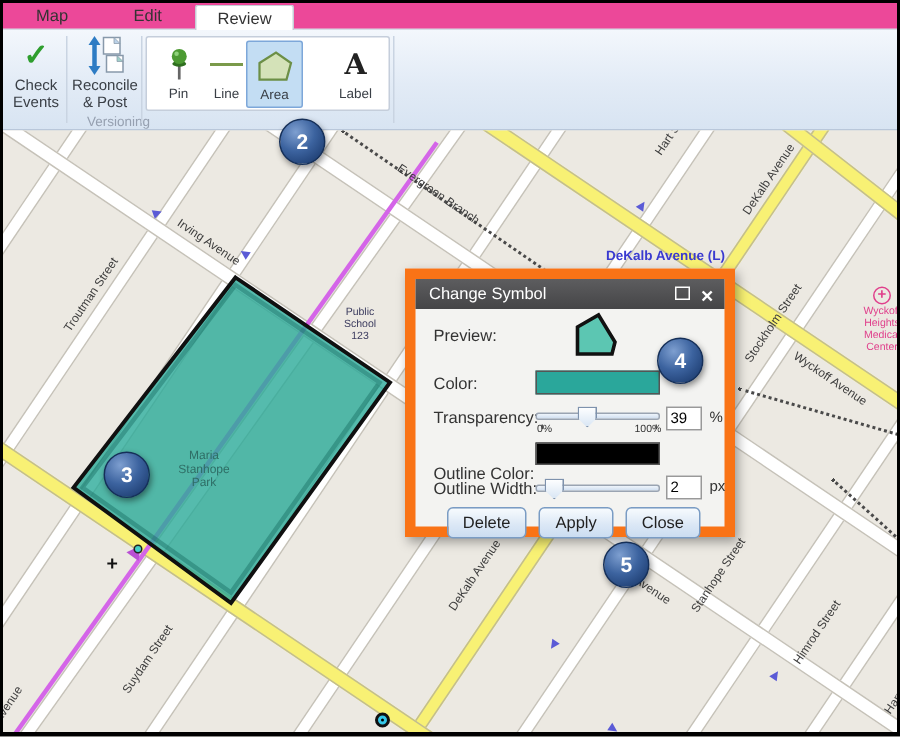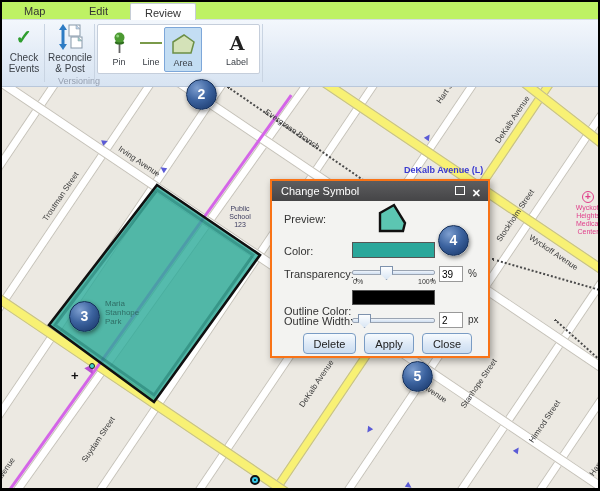--- a/index.html
+++ b/index.html
@@ -1,21 +1,21 @@
 <!DOCTYPE html>
 <html><head>
 <meta charset="utf-8">
 <style>
   * { margin:0; padding:0; box-sizing:border-box; }
   body { font-family:"Liberation Sans", sans-serif; background:#888; }
   .screen { position:relative; width:600px; height:491px; background:#000; overflow:hidden; }
   .inner { position:absolute; left:2px; top:2px; width:596px; height:486px; overflow:hidden; background:#ece9e2; }
 
   
-  .tabstrip { position:absolute; left:0; top:0; width:100%; height:18px; background:#bef264; border-bottom:1px solid #d5dce5; }
+  .tabstrip { position:absolute; left:0; top:0; width:100%; height:18px; background:#ec4899; border-bottom:1px solid #d5dce5; }
   .tab { position:absolute; top:0; height:18px; line-height:18px; padding:0 14px; font-size:11px; color:#333; }
   .tab.active { background:#fff; border:1px solid #c6cdd6; border-bottom:none; border-radius:2px 2px 0 0; top:1px; height:17px; }
   .ribbon { position:absolute; left:0; top:18px; width:100%; height:67px;
             background:linear-gradient(#f3f7fc,#e2ebf6 55%,#d8e4f2); border-bottom:1px solid #b9c7da; }
   .gsep { position:absolute; top:4px; height:58px; width:1px; background:#c9d4e2; }
   .glabel { position:absolute; top:56px; font-size:9px; color:#96a0b0; text-align:center; }
   .bigbtn { position:absolute; top:4px; text-align:center; font-size:10px; color:#3a3f46; line-height:11px; }
   .bigbtn .ic { height:26px; display:flex; align-items:center; justify-content:center; margin-bottom:2px; }
   .mk-panel { position:absolute; left:95px; top:4px; width:163px; height:50px; background:#fff; border:1px solid #c5cedb; border-radius:2px; }
   .mkbtn { position:absolute; top:2px; width:38px; height:45px; text-align:center; font-size:9px; color:#3a3f46; }
@@ -30,38 +30,38 @@
   .road { position:absolute; background:#fff; border-top:1px solid #c6c2b8; border-bottom:1px solid #c6c2b8; }
   .road.yellow { background:#f8f174; border-color:#c2bd90; }
   .rS { height:9px; }
   .rA { height:10px; }
   .dotted { position:absolute; border-top:2px dotted #4a4a4a; }
   .purple-line { position:absolute; height:3px; background:#d465e8; }
   .maplabel { position:absolute; font-size:8px; color:#3c3c3c; white-space:nowrap; }
   .blue { color:#3a3ad0; font-weight:bold; font-size:9px; }
   .poi { position:absolute; font-size:7px; line-height:8px; text-align:center; color:#3b3b5e; }
   .pink { color:#e0408c; }
-  .parklbl { color:#2f6e66; font-size:8px; line-height:9px; }
+  .parklbl { color:#2f6e66; font-size:8px; line-height:9px; text-align:center; }
   .arrow { position:absolute; width:0; height:0; border-top:3px solid transparent; border-bottom:3px solid transparent; border-left:6px solid #5b5bd6; }
   .dot-station { position:absolute; width:10px; height:10px; border-radius:50%; background:#35c8e8; border:2px solid #111; }
   .dot-station::after{ content:""; position:absolute; left:2px; top:2px; width:2px; height:2px; background:#000; border-radius:50%; }
   .vertex { position:absolute; width:6px; height:6px; border-radius:50%; background:#45d0c8; border:1px solid #222; }
   .m-arrowhead { position:absolute; width:0; height:0; border-left:5px solid transparent; border-right:5px solid transparent; border-bottom:9px solid #b94fd4; }
   .hosp { position:absolute; width:12px; height:12px; border:1.5px solid #e0408c; border-radius:50%; color:#e0408c; font-size:10px; line-height:9px; font-weight:bold; text-align:center; }
   .cross { position:absolute; font-size:13px; font-weight:bold; color:#111; }
 
   
   .badge { position:absolute; width:31px; height:31px; border-radius:50%; z-index:60;
            background:radial-gradient(circle at 35% 28%, #7e9fd0, #3c639f 45%, #1b3a6d 90%);
            border:1px solid #152f58; box-shadow:1px 2px 4px rgba(0,0,0,.45);
            color:#fff; font-weight:bold; font-size:14px; text-align:center; line-height:29px; }
 
   
   .dialog { position:absolute; left:268px; top:92px; width:220px; height:179px; z-index:40;
-            background:#f3f3f1; border:2px solid #f97316; box-shadow:2px 3px 7px rgba(0,0,0,.35); }
+            background:#f3f3f1; border:7px solid #f97316; box-shadow:2px 3px 7px rgba(0,0,0,.35); }
   .dtitle { position:absolute; left:0; top:0; width:100%; height:20px; background:linear-gradient(#5d5d5f,#454547);
             color:#fff; font-size:11px; line-height:20px; padding-left:9px; }
   .dmax { position:absolute; right:23px; top:5px; width:10px; height:9px; border:1.5px solid #fff; }
   .dclose { position:absolute; right:7px; top:2px; color:#fff; font-size:11px; font-weight:bold; }
   .drow { position:absolute; font-size:11px; color:#333; }
   .swatch { position:absolute; left:80px; width:83px; border:1px solid #555; }
   .track { position:absolute; left:80px; width:83px; height:5px; border:1px solid #9aa4b2;
            background:linear-gradient(#eef4fb,#cfdef0); border-radius:2px; }
   .thumb { position:absolute; top:-5px; width:13px; height:14px; background:linear-gradient(#fdfeff,#d9e6f4);
            border:1px solid #7e92ad; clip-path:polygon(0 0,100% 0,100% 55%,50% 100%,0 55%); }

